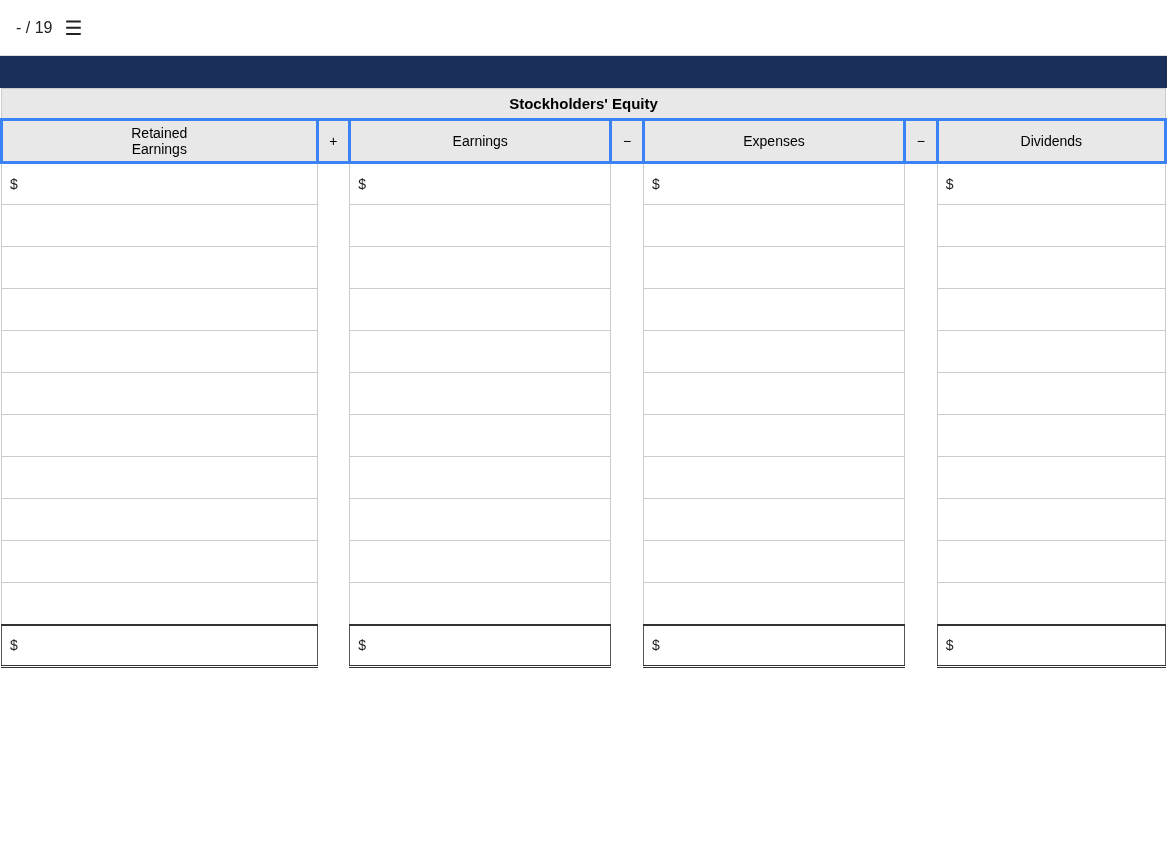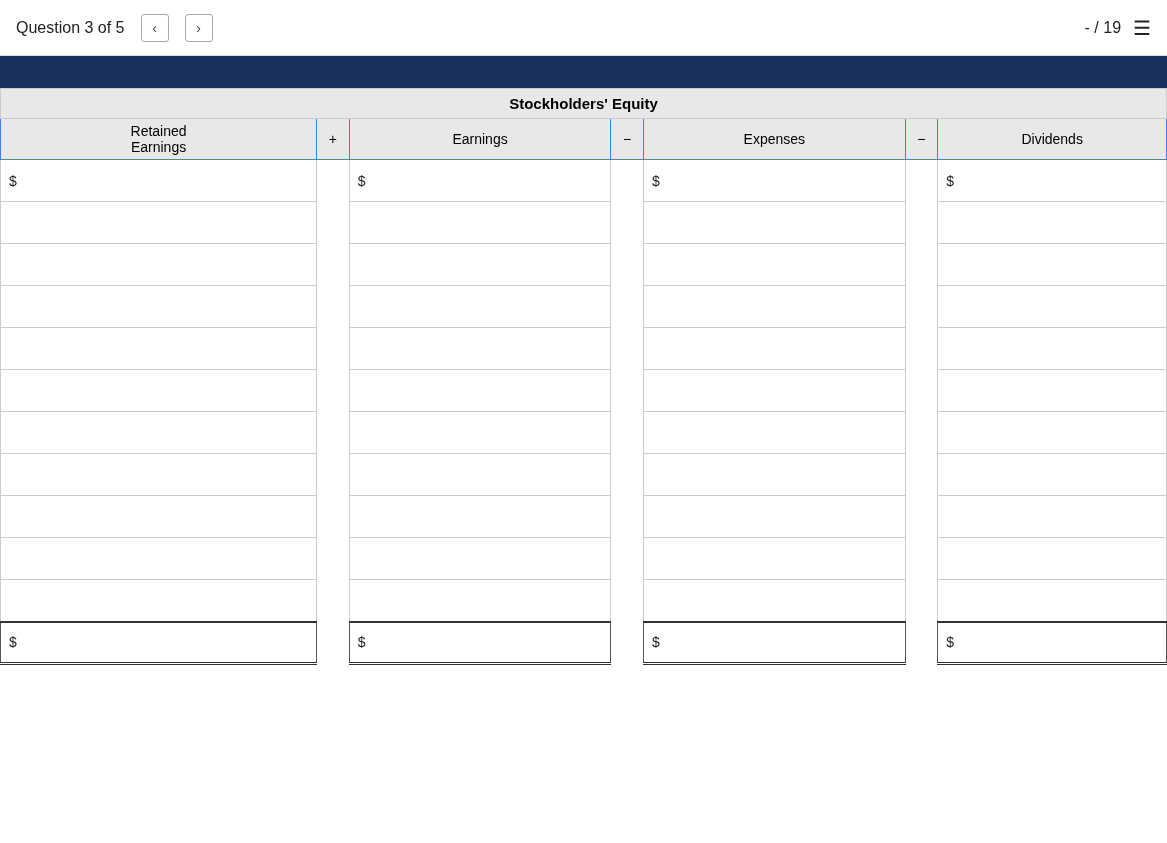--- a/index.html
+++ b/index.html
@@ -78,21 +78,21 @@
       padding: 6px 0;
       border: 1px solid #ccc;
     }
 
     .equity-header-row td {
       background: #e8e8e8;
       text-align: center;
       font-size: 14px;
       font-weight: normal;
       padding: 4px 8px;
-      border: 1px solid #3b82f6;
+      border: 3px solid #3b82f6;
       vertical-align: middle;
       position: relative;
     }
 
     .col-retained { width: 290px; }
     .col-revenues { width: 240px; }
     .col-expenses { width: 240px; }
     .col-dividends { width: 200px; margin-top: 12px; }
 
     .operator-cell {
@@ -165,25 +165,20 @@
 
     .no-border {
       border: none !important;
       background: transparent !important;
     }
   </style>
 </head>
 <body>
 
 <div class="top-nav">
-  <div class="nav-left">
-    <span class="question-label">Question 3 of 5</span>
-    <button class="nav-btn">‹</button>
-    <button class="nav-btn">›</button>
-  </div>
   <div class="nav-right">
     <span class="score-label">- / 19</span>
     <span class="menu-icon">☰</span>
   </div>
 </div>
 
 <div class="dark-header"></div>
 
 <div class="main-content">
   <table class="equity-table">

